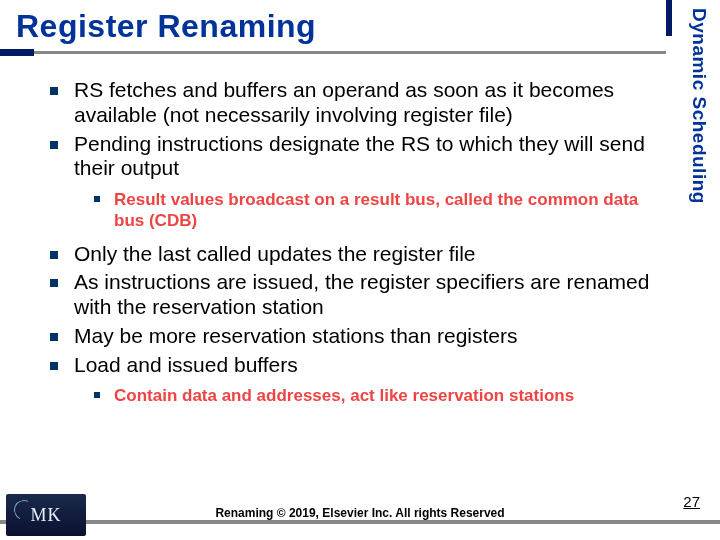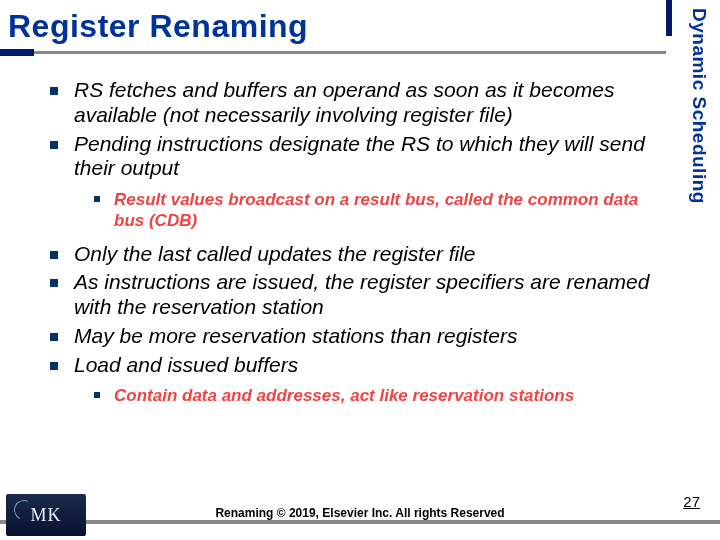--- a/index.html
+++ b/index.html
@@ -4,21 +4,21 @@
 <style>
   * { box-sizing: border-box; margin: 0; padding: 0; }
   html, body { width: 720px; height: 540px; overflow: hidden; }
   body {
     background: #fff;
     font-family: Arial, Helvetica, sans-serif;
     position: relative;
   }
   .title-wrap {
     position: relative;
-    padding: 8px 0 0 8px;
+    padding: 8px 0 0 16px;
     height: 62px;
   }
   .title {
     font-size: 32px;
     font-weight: bold;
     color: #003399;
     letter-spacing: 0.5px;
   }
   .rule-grey {
     position: absolute;
@@ -57,21 +57,20 @@
     font-weight: bold;
     color: #003399;
     letter-spacing: 0.5px;
     white-space: nowrap;
   }
   .content {
     position: absolute;
     top: 78px;
     left: 40px;
     right: 58px;
-    font-style: italic;
   }
   ul { list-style: none; }
   .lvl1 > li {
     position: relative;
     padding-left: 34px;
     margin-bottom: 4px;
     font-size: 21px;
     line-height: 1.18;
     color: #000;
   }

